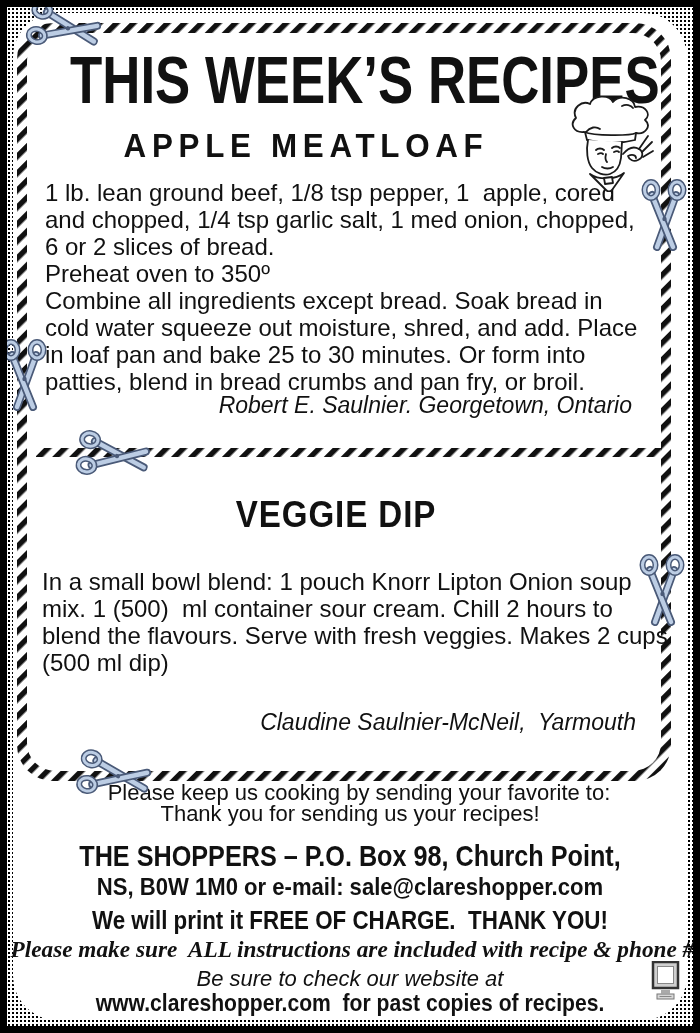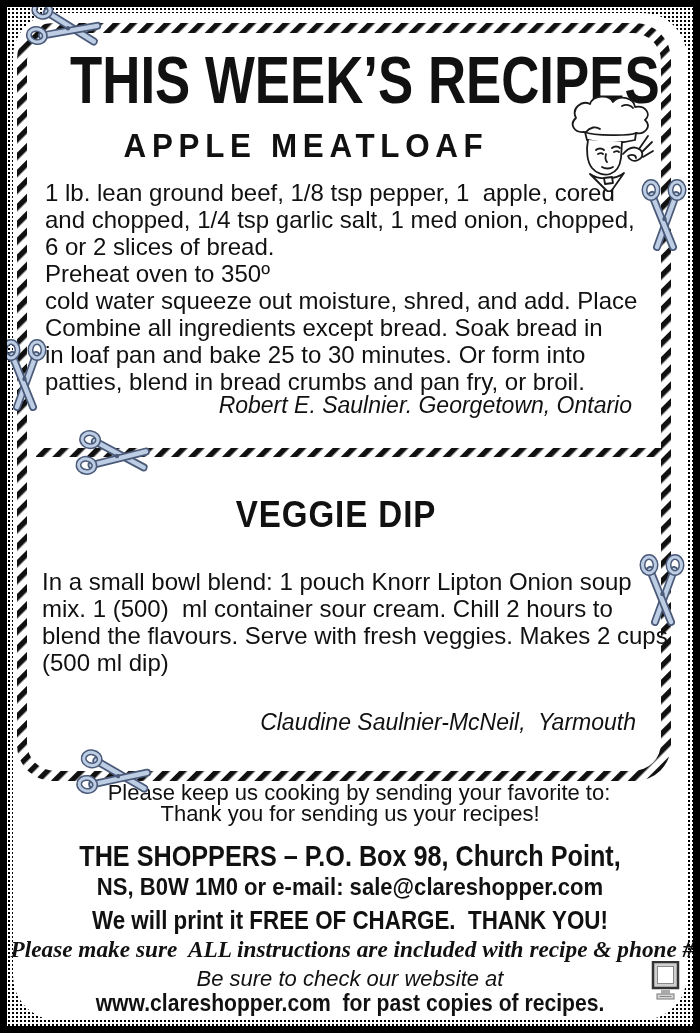--- a/index.html
+++ b/index.html
@@ -79,22 +79,22 @@
   </svg>
 
   <div class="abs center main-title">THIS WEEK’S RECIPES</div>
 
   <div class="abs r1-title">APPLE MEATLOAF</div>
   <div class="abs bodytext r1-body">
       <div class="line">1 lb. lean ground beef, 1/8 tsp pepper, 1  apple, cored</div>
       <div class="line">and chopped, 1/4 tsp garlic salt, 1 med onion, chopped,</div>
       <div class="line">6 or 2 slices of bread.</div>
       <div class="line">Preheat oven to 350º</div>
+      <div class="line">Combine all ingredients except bread. Soak bread in</div>
       <div class="line">cold water squeeze out moisture, shred, and add. Place</div>
-      <div class="line">Combine all ingredients except bread. Soak bread in</div>
       <div class="line">in loaf pan and bake 25 to 30 minutes. Or form into</div>
       <div class="line">patties, blend in bread crumbs and pan fry, or broil.</div>
     </div>
   <div class="abs attr r1-attr">Robert E. Saulnier. Georgetown, Ontario</div>
 
   <div class="abs r2-title">VEGGIE DIP</div>
   <div class="abs bodytext r2-body">
       <div class="line">In a small bowl blend: 1 pouch Knorr Lipton Onion soup</div>
       <div class="line">mix. 1 (500)  ml container sour cream. Chill 2 hours to</div>
       <div class="line">blend the flavours. Serve with fresh veggies. Makes 2 cups</div>

